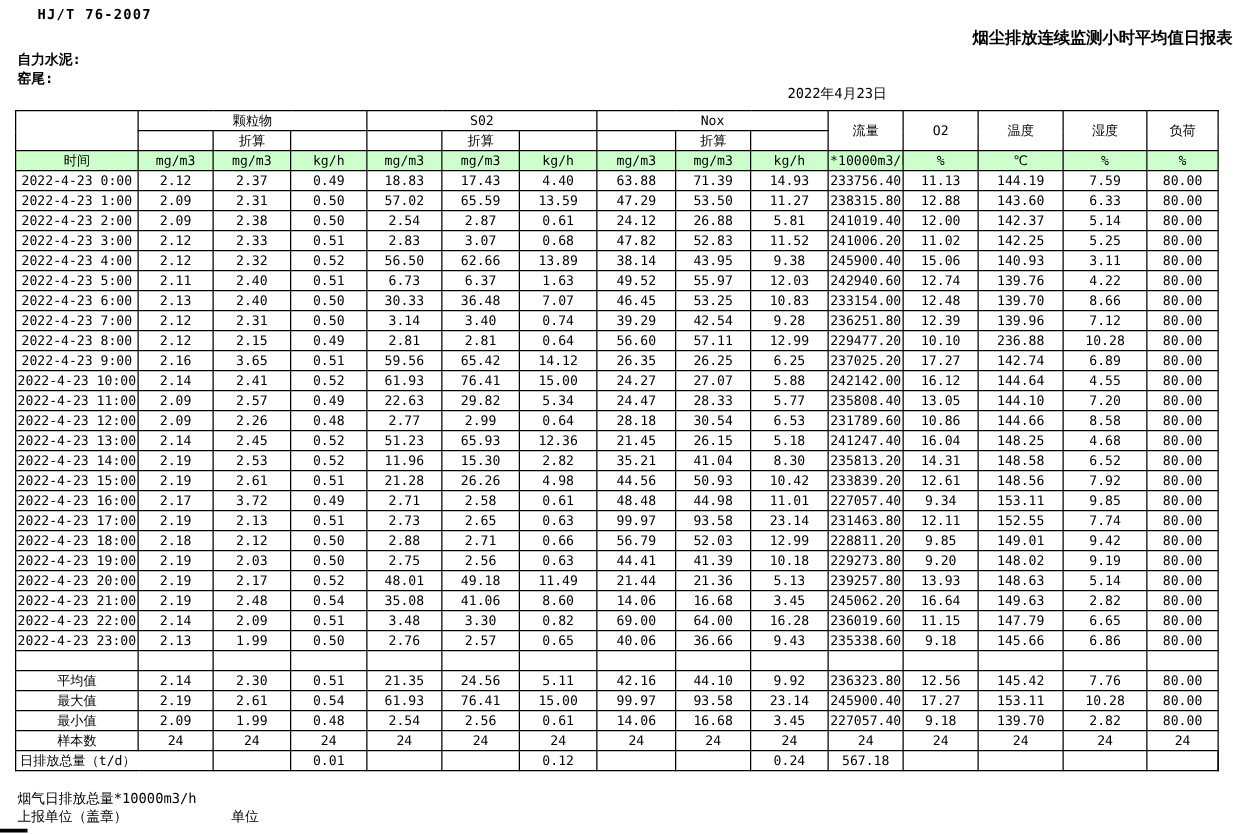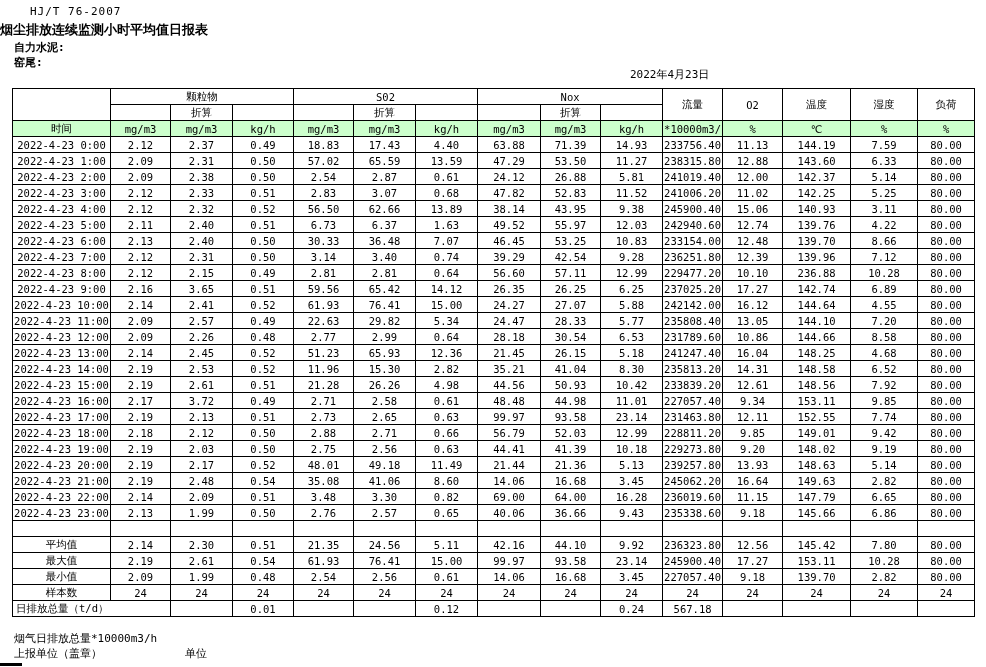--- a/index.html
+++ b/index.html
@@ -2,22 +2,22 @@
 <html><head>
 <meta charset="utf-8">
 <style>
   html,body { margin:0; padding:0; background:#fff; }
   body {
     width:986px; height:667px; overflow:hidden;
     font-family:"DejaVu Sans Mono","DejaVu Sans","Liberation Sans",sans-serif;
     color:#000;
   }
   .page { position:relative; width:986px; height:667px; background:#fff; }
-  .std-code { position:absolute; top:5px; left:30px; font-size:11px; font-weight:normal; letter-spacing:1px; }
-  .title { position:absolute; top:21px; left:0; width:100%; text-align:left; font-size:13px; font-weight:bold; }
+  .std-code { position:absolute; top:5px; left:30px; font-size:11px; font-weight:bold; letter-spacing:1px; }
+  .title { position:absolute; top:21px; left:0; width:100%; text-align:right; font-size:13px; font-weight:bold; }
   .company { position:absolute; top:40px; left:14px; font-size:11px; font-weight:bold; }
   .site-row { position:absolute; top:55px; left:14px; width:960px; font-size:11px; font-weight:bold; }
   .date { position:absolute; left:576px; top:12px; font-weight:normal;margin-left:40px; }
   table.report {
     position:absolute; top:88px; left:12px; width:962px;
     border-collapse:collapse; table-layout:fixed; font-size:10.5px;padding-left:16px;
   }
   table.report td {
     border:1px solid #000; text-align:center; vertical-align:middle;
     height:15px; padding:0 1px; overflow:hidden; white-space:nowrap;
@@ -535,21 +535,21 @@
           <td>0.51</td>
           <td>21.35</td>
           <td>24.56</td>
           <td>5.11</td>
           <td>42.16</td>
           <td>44.10</td>
           <td>9.92</td>
           <td>236323.80</td>
           <td>12.56</td>
           <td>145.42</td>
-          <td>7.80</td>
+          <td>7.76</td>
           <td>80.00</td>
         </tr>
         <tr>
           <td>最大值</td>
           <td>2.19</td>
           <td>2.61</td>
           <td>0.54</td>
           <td>61.93</td>
           <td>76.41</td>
           <td>15.00</td>

